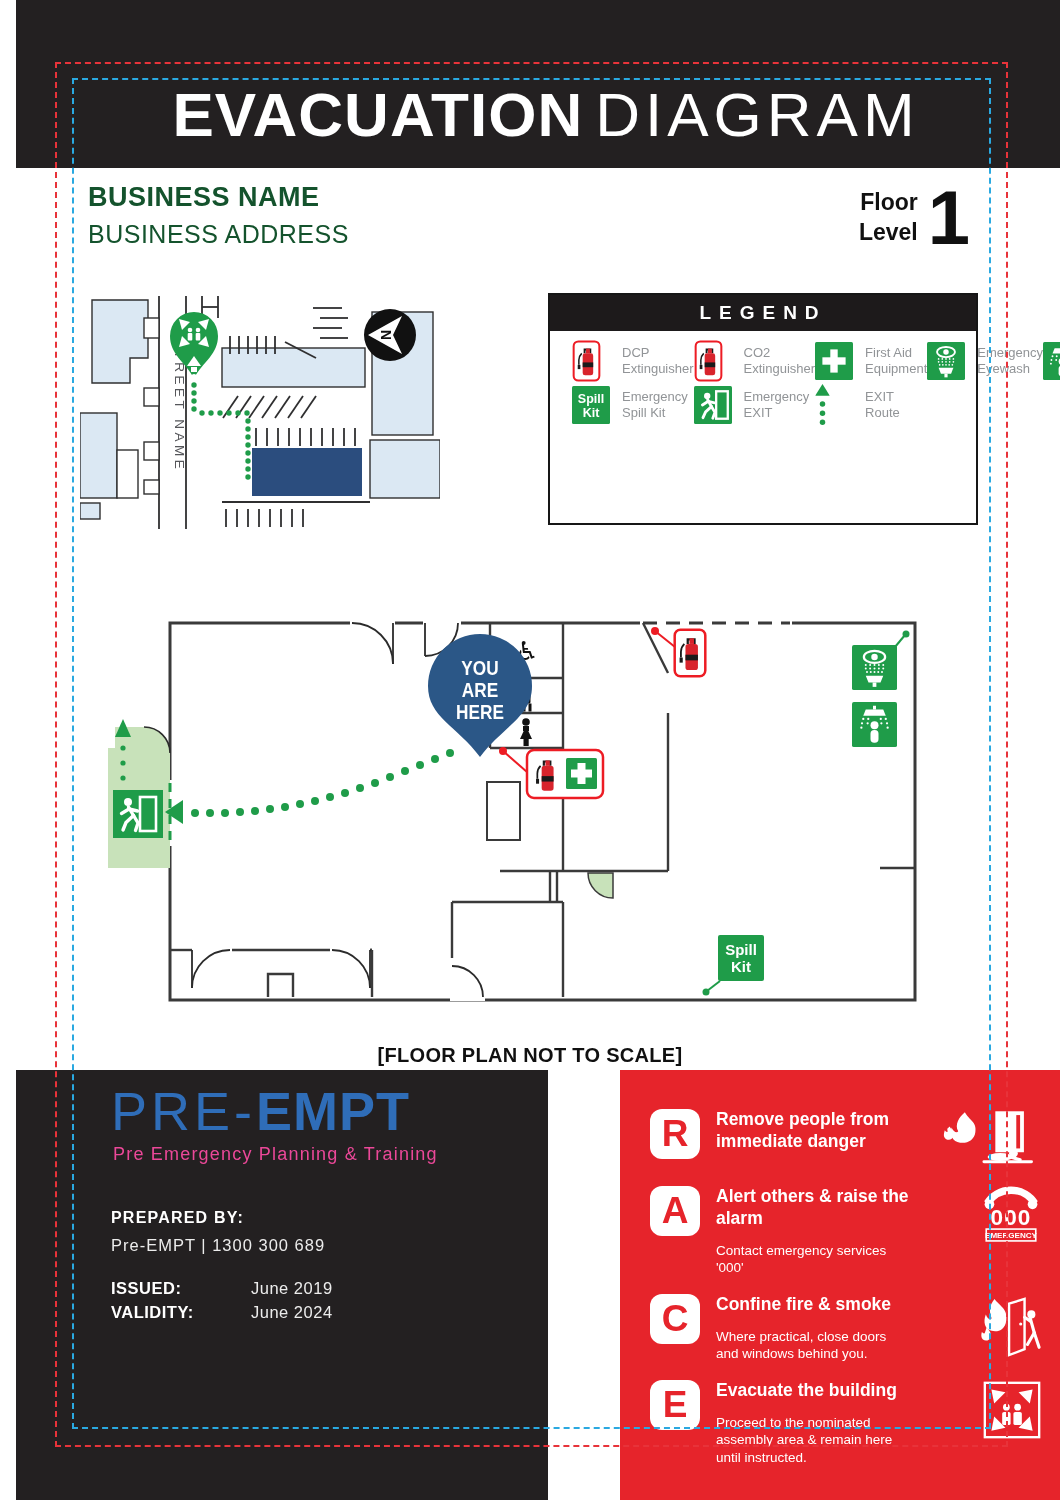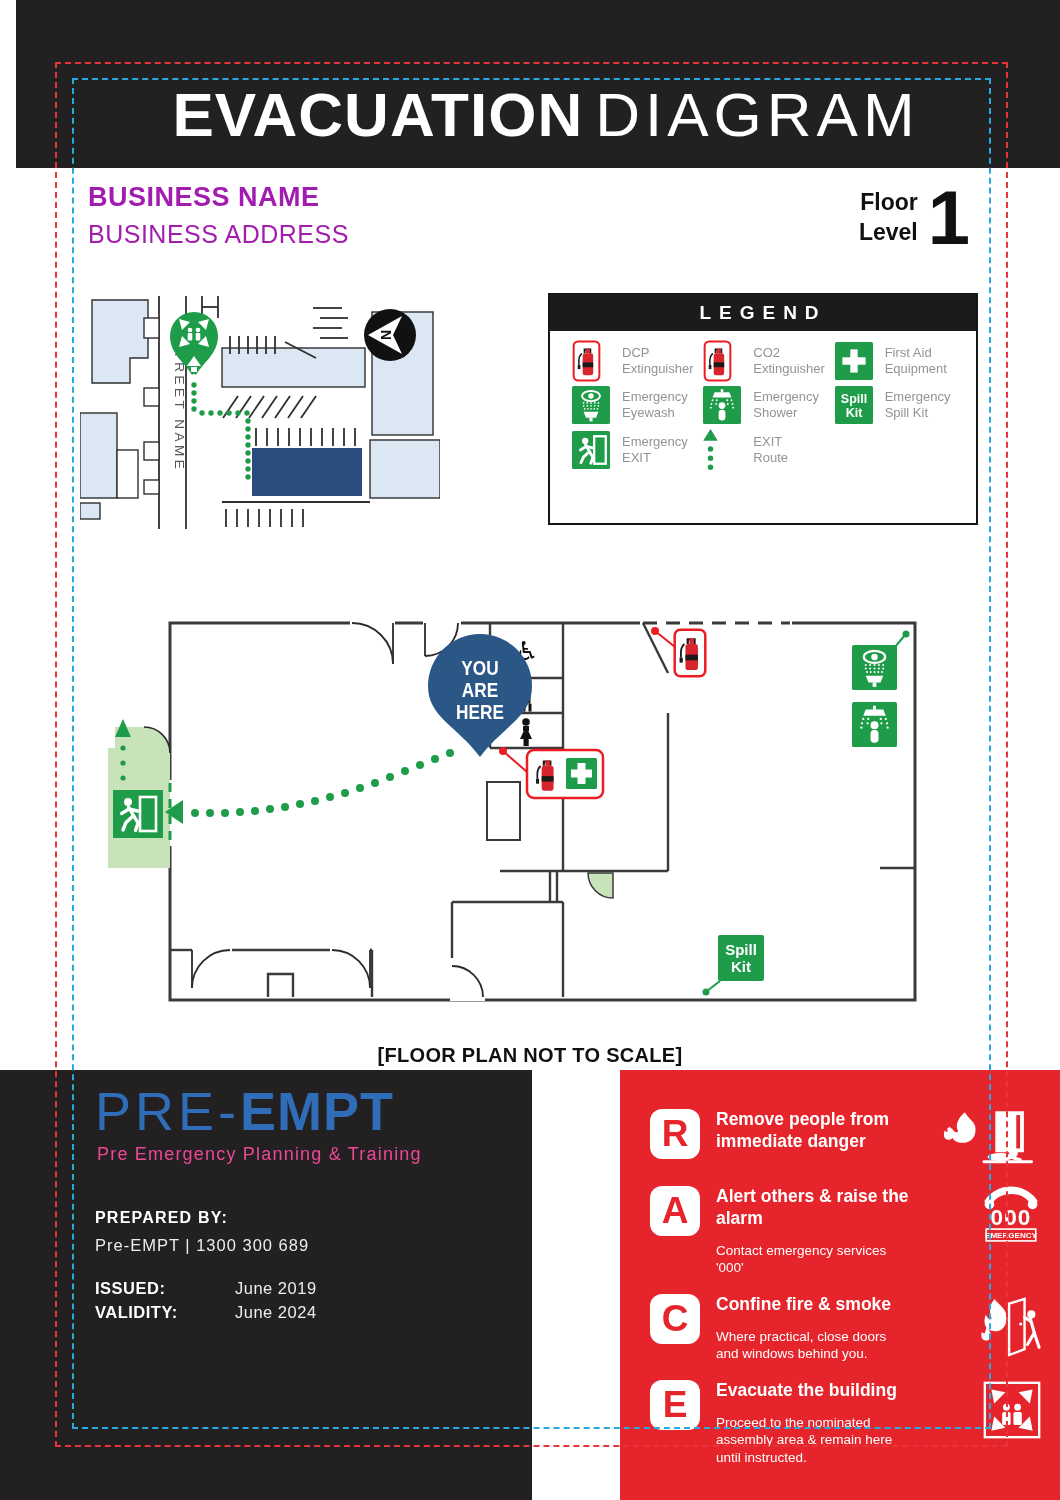--- a/index.html
+++ b/index.html
@@ -4,38 +4,38 @@
 <style>
   html,body{margin:0;padding:0;background:#fff;font-family:"Liberation Sans",sans-serif;}
   .page{position:relative;width:1060px;height:1500px;background:#fff;overflow:hidden;}
   .abs{position:absolute;}
   
   .top-black{left:16px;top:0;width:1060px;height:168px;background:#232021;display:flex;align-items:flex-end;justify-content:center;}
   .main-title{color:#fff;font-size:62px;line-height:1;padding-bottom:22px;white-space:nowrap;}
   .main-title .b{font-weight:800;letter-spacing:1px;}
   .main-title .l{font-weight:100;letter-spacing:5px;margin-left:12px;}
   
-  .biz{left:88px;top:182px;color:#a21caf;}
+  .biz{left:88px;top:182px;color:#14532d;}
   .biz .name{font-size:27px;font-weight:800;letter-spacing:.5px;}
   .biz .addr{font-size:25px;font-weight:400;margin-top:7px;letter-spacing:.5px;}
   .floorblk{left:800px;top:184px;width:170px;display:flex;align-items:center;justify-content:flex-end;color:#111;}
   .floorblk .words{text-align:right;font-weight:800;font-size:23px;line-height:1.3;}
   .floorblk .num{font-size:76px;font-weight:800;margin-left:10px;line-height:.9;}
   
   .legend{left:548px;top:293px;width:430px;height:232px;border:2px solid #161616;background:#fff;box-sizing:border-box;}
   .legend-head{height:36px;background:#1d1a1b;color:#fff;display:flex;align-items:center;justify-content:center;font-size:19px;font-weight:700;letter-spacing:8px;}
-  .legend-body{display:grid;grid-template-columns:1fr 1fr 1fr;grid-template-rows:1fr 1fr 1fr;padding:8px 10px 6px 22px;height:147px;box-sizing:border-box;}
+  .legend-body{display:grid;grid-template-columns:1fr 1fr 1fr 1fr 1fr;grid-template-rows:1fr 1fr 1fr;padding:8px 10px 6px 22px;height:147px;box-sizing:border-box;}
   .litem{display:flex;align-items:center;}
   .litem .lic{flex:0 0 42px;display:flex;justify-content:flex-start;}
   .llab{margin-left:8px;font-size:13px;color:#919497;line-height:16px;}
   .llab span{display:block;}
   
   .caption{left:0;top:1044px;width:1060px;text-align:center;font-size:20px;font-weight:800;color:#101010;letter-spacing:.3px;}
   
-  .flr{left:0;top:1070px;width:532px;height:430px;background:#232021;color:#fff;box-sizing:border-box;}
+  .flr{left:16px;top:1070px;width:532px;height:430px;background:#232021;color:#fff;box-sizing:border-box;}
   .logo{margin:14px 0 0 95px;font-size:54px;color:#2f6db8;line-height:1;}
   .logo .pre{font-weight:250;letter-spacing:4px;}
   .logo .empt{font-weight:800;letter-spacing:1px;}
   .tagline{margin:6px 0 0 97px;font-size:18px;font-weight:300;color:#ec4899;letter-spacing:1.2px;}
   .prep{margin:44px 0 0 95px;}
   .plabel{font-size:16px;font-weight:800;letter-spacing:1.2px;}
   .pvalue{font-size:16.5px;margin-top:9px;color:#ececec;letter-spacing:1px;}
   .dates{margin:24px 0 0 95px;font-size:16.5px;}
   .drow{display:flex;margin-top:5px;}
   .drow .dl{width:140px;font-weight:800;letter-spacing:.5px;}

